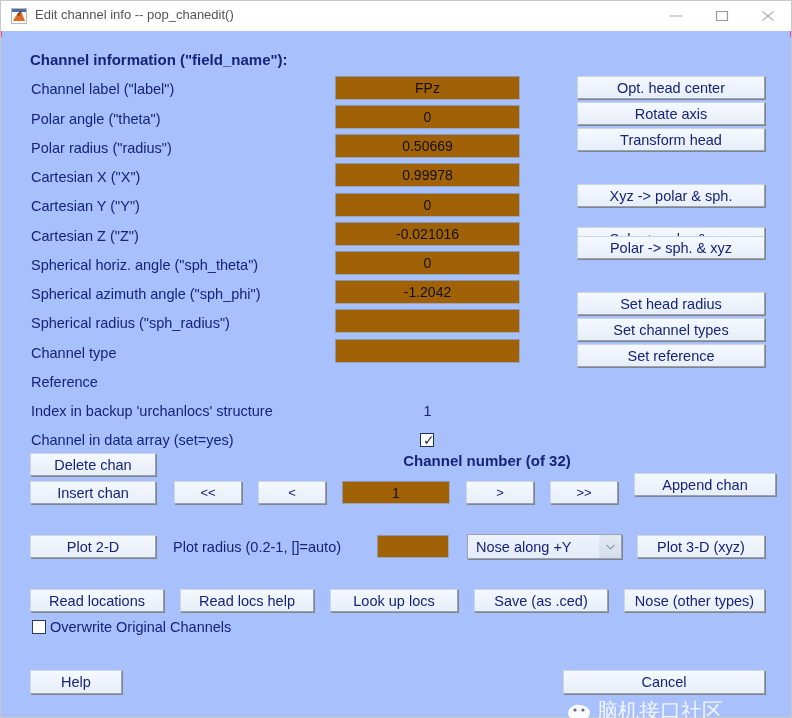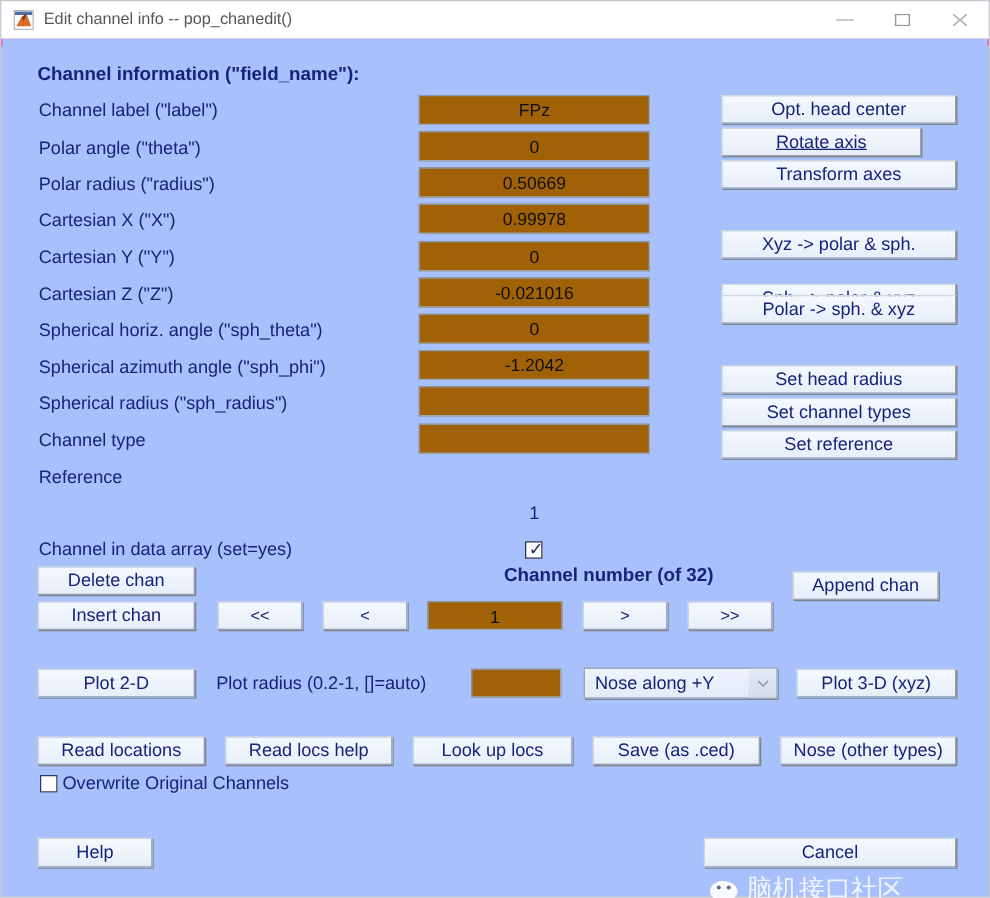--- a/index.html
+++ b/index.html
@@ -241,50 +241,51 @@
     <input class="field" style="left: 333px; top: 74px; width: 185px; height: 24px;" value="0">
     <input class="field" style="left: 333px; top: 103px; width: 185px; height: 24px;" value="0.50669">
     <input class="field" style="left: 333px; top: 132px; width: 185px; height: 24px;" value="0.99978">
     <input class="field" style="left: 333px; top: 162px; width: 185px; height: 24px;" value="0">
     <input class="field" style="left: 333px; top: 191px; width: 185px; height: 24px;" value="-0.021016">
     <input class="field" style="left: 333px; top: 220px; width: 185px; height: 24px;" value="0">
     <input class="field" style="left: 333px; top: 249px; width: 185px; height: 24px;" value="-1.2042">
     <input class="field" style="left: 333px; top: 278px; width: 185px; height: 24px;" value="">
     <input class="field" style="left: 333px; top: 308px; width: 185px; height: 24px;" value="">
 
+    <div class="lbl" style="left:29px; top:371px;">Index in backup 'urchanlocs' structure</div>
     <div class="lbl center" style="left:333px; top:371px; width:185px;">1</div>
 
     <div class="lbl" style="left:29px; top:400px;">Channel in data array (set=yes)</div>
     <div class="cbox" style="left:418px; top:402px;">
       <span class="tick">✓</span>
     </div>
 
     <div class="btn" style="left:575px; top:45px; width:188px; height:23px;">Opt. head center</div>
-    <div class="btn" style="left:575px; top:71px; width:160px; height:23px;text-decoration:underline;">Rotate axis</div>
-    <div class="btn" style="left:575px; top:97px; width:188px; height:23px;">Transform axes</div>
+    <div class="btn" style="left:575px; top:71px; width:188px; height:23px;">Rotate axis</div>
+    <div class="btn" style="left:575px; top:97px; width:188px; height:23px;">Transform head</div>
 
     <div class="btn" style="left:575px; top:153px; width:188px; height:23px;">Xyz -&gt; polar &amp; sph.</div>
     <div class="btn" style="left:575px; top:196px; width:188px; height:23px;">Sph. -&gt; polar &amp; xyz</div>
     <div class="btn" style="left:575px; top:205px; width:188px; height:23px;">Polar -&gt; sph. &amp; xyz</div>
 
     <div class="btn" style="left:575px; top:261px; width:188px; height:23px;">Set head radius</div>
     <div class="btn" style="left:575px; top:287px; width:188px; height:23px;">Set channel types</div>
     <div class="btn" style="left:575px; top:313px; width:188px; height:23px;">Set reference</div>
 
     <div class="lbl bold center" style="left:330px; top:421px; width:310px; font-size:15px;">Channel number (of 32)</div>
 
     <div class="btn" style="left:28px; top:422px; width:126px; height:23px;">Delete chan</div>
     <div class="btn" style="left:28px; top:450px; width:126px; height:23px;">Insert chan</div>
 
     <div class="btn small-arrow" style="left:172px; top:450px; width:68px; height:23px;">&lt;&lt;</div>
     <div class="btn small-arrow" style="left:256px; top:450px; width:68px; height:23px;">&lt;</div>
     <input class="field" style="left: 340px; top: 450px; width: 108px; height: 23px;" value="1">
     <div class="btn small-arrow" style="left:464px; top:450px; width:68px; height:23px;">&gt;</div>
     <div class="btn small-arrow" style="left:548px; top:450px; width:68px; height:23px;">&gt;&gt;</div>
-    <div class="btn" style="left:632px; top:426px; width:117px; height:23px;text-align:right;">Append chan</div>
+    <div class="btn" style="left:632px; top:442px; width:142px; height:23px;text-align:right;">Append chan</div>
 
     <div class="btn" style="left:28px; top:504px; width:126px; height:23px;text-align:center;">Plot 2-D</div>
     <div class="lbl" style="left:171px; top:507px;">Plot radius (0.2-1, []=auto)</div>
     <input class="field" style="left: 375px; top: 504px; width: 72px; height: 23px;" value="">
 
     <div id="nose-dropdown" style="left:465px; top:503px; width:155px; height:25px;">
       <span class="dd-text">Nose along +Y</span>
       <span class="dd-arrow">
         <svg width="9" height="6" viewBox="0 0 9 6">
             <path d="M0.5 0.8 L4.5 4.8 L8.5 0.8" fill="none" stroke="#8c96a5" stroke-width="1.2"></path>

